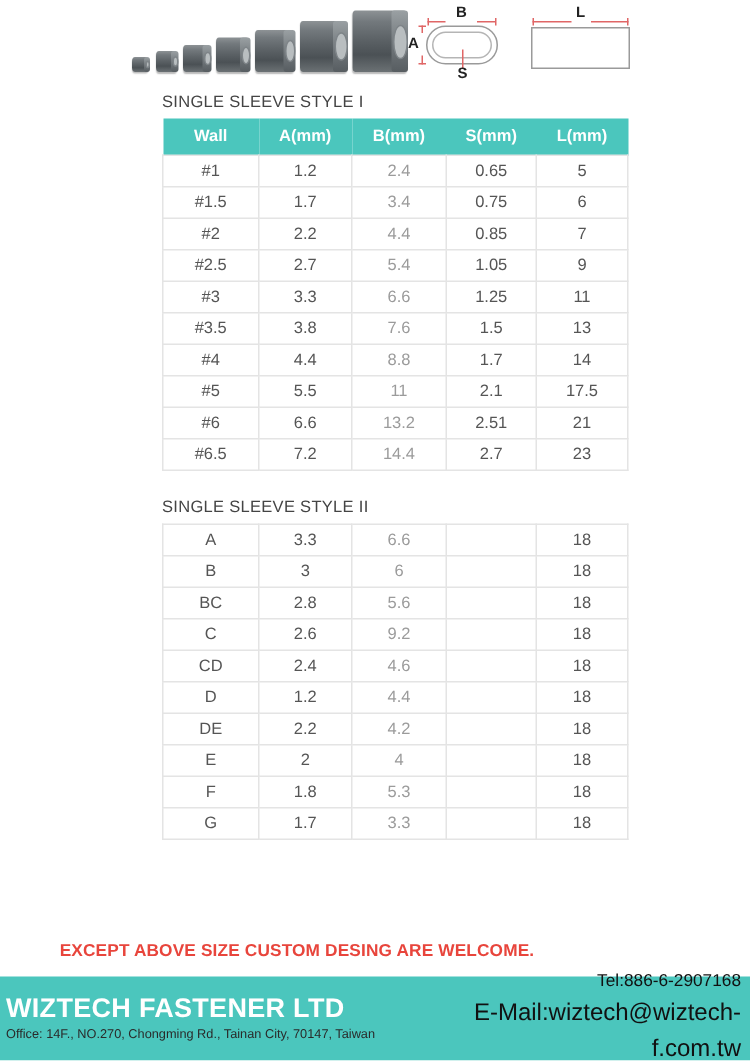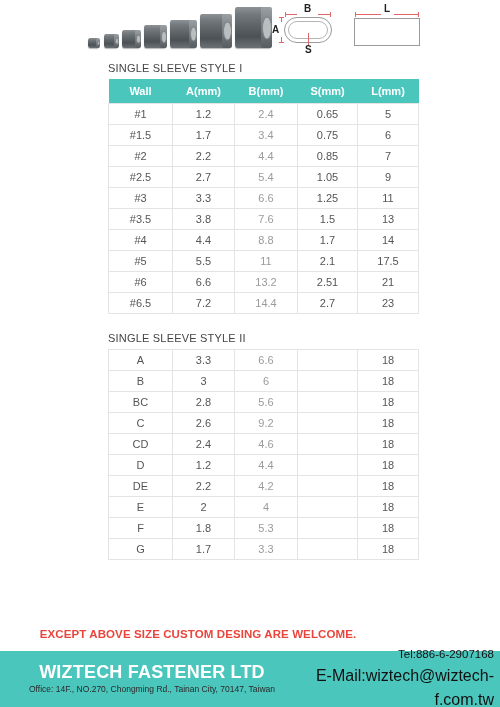--- a/index.html
+++ b/index.html
@@ -202,21 +202,20 @@
     bottom: 0;
     width: 500px;
     height: 56px;
     background: #4bc6bd;
     display: flex;
     align-items: center;
   }
   .footer-left {
     width: 300px;
     padding-left: 4px;
-    text-align: center;
   }
   .footer-company {
     color: #ffffff;
     font-size: 18px;
     font-weight: bold;
     line-height: 1.05;
     letter-spacing: 0.2px;
   }
   .footer-address {
     color: #2a2a2a;

